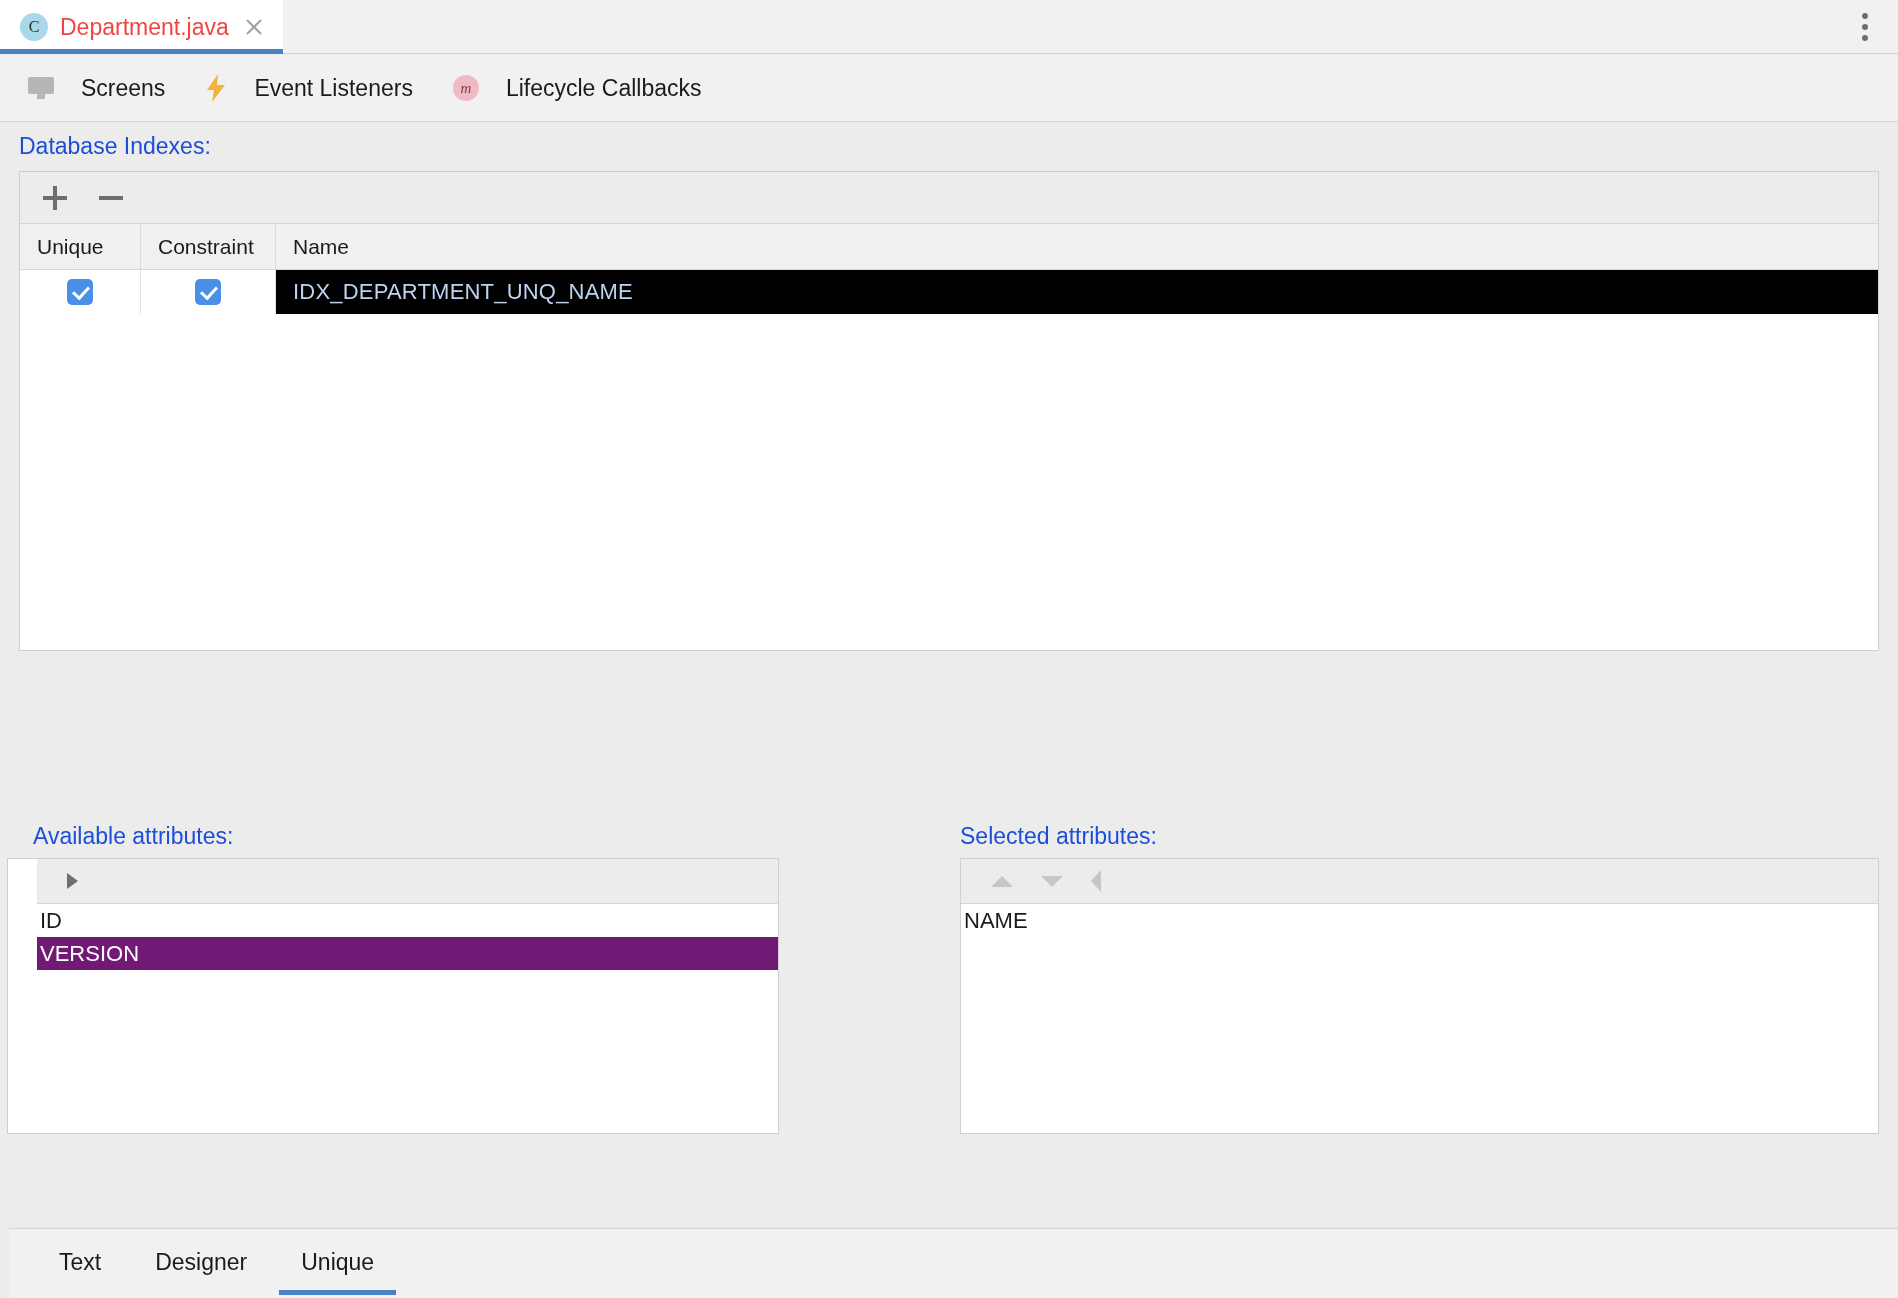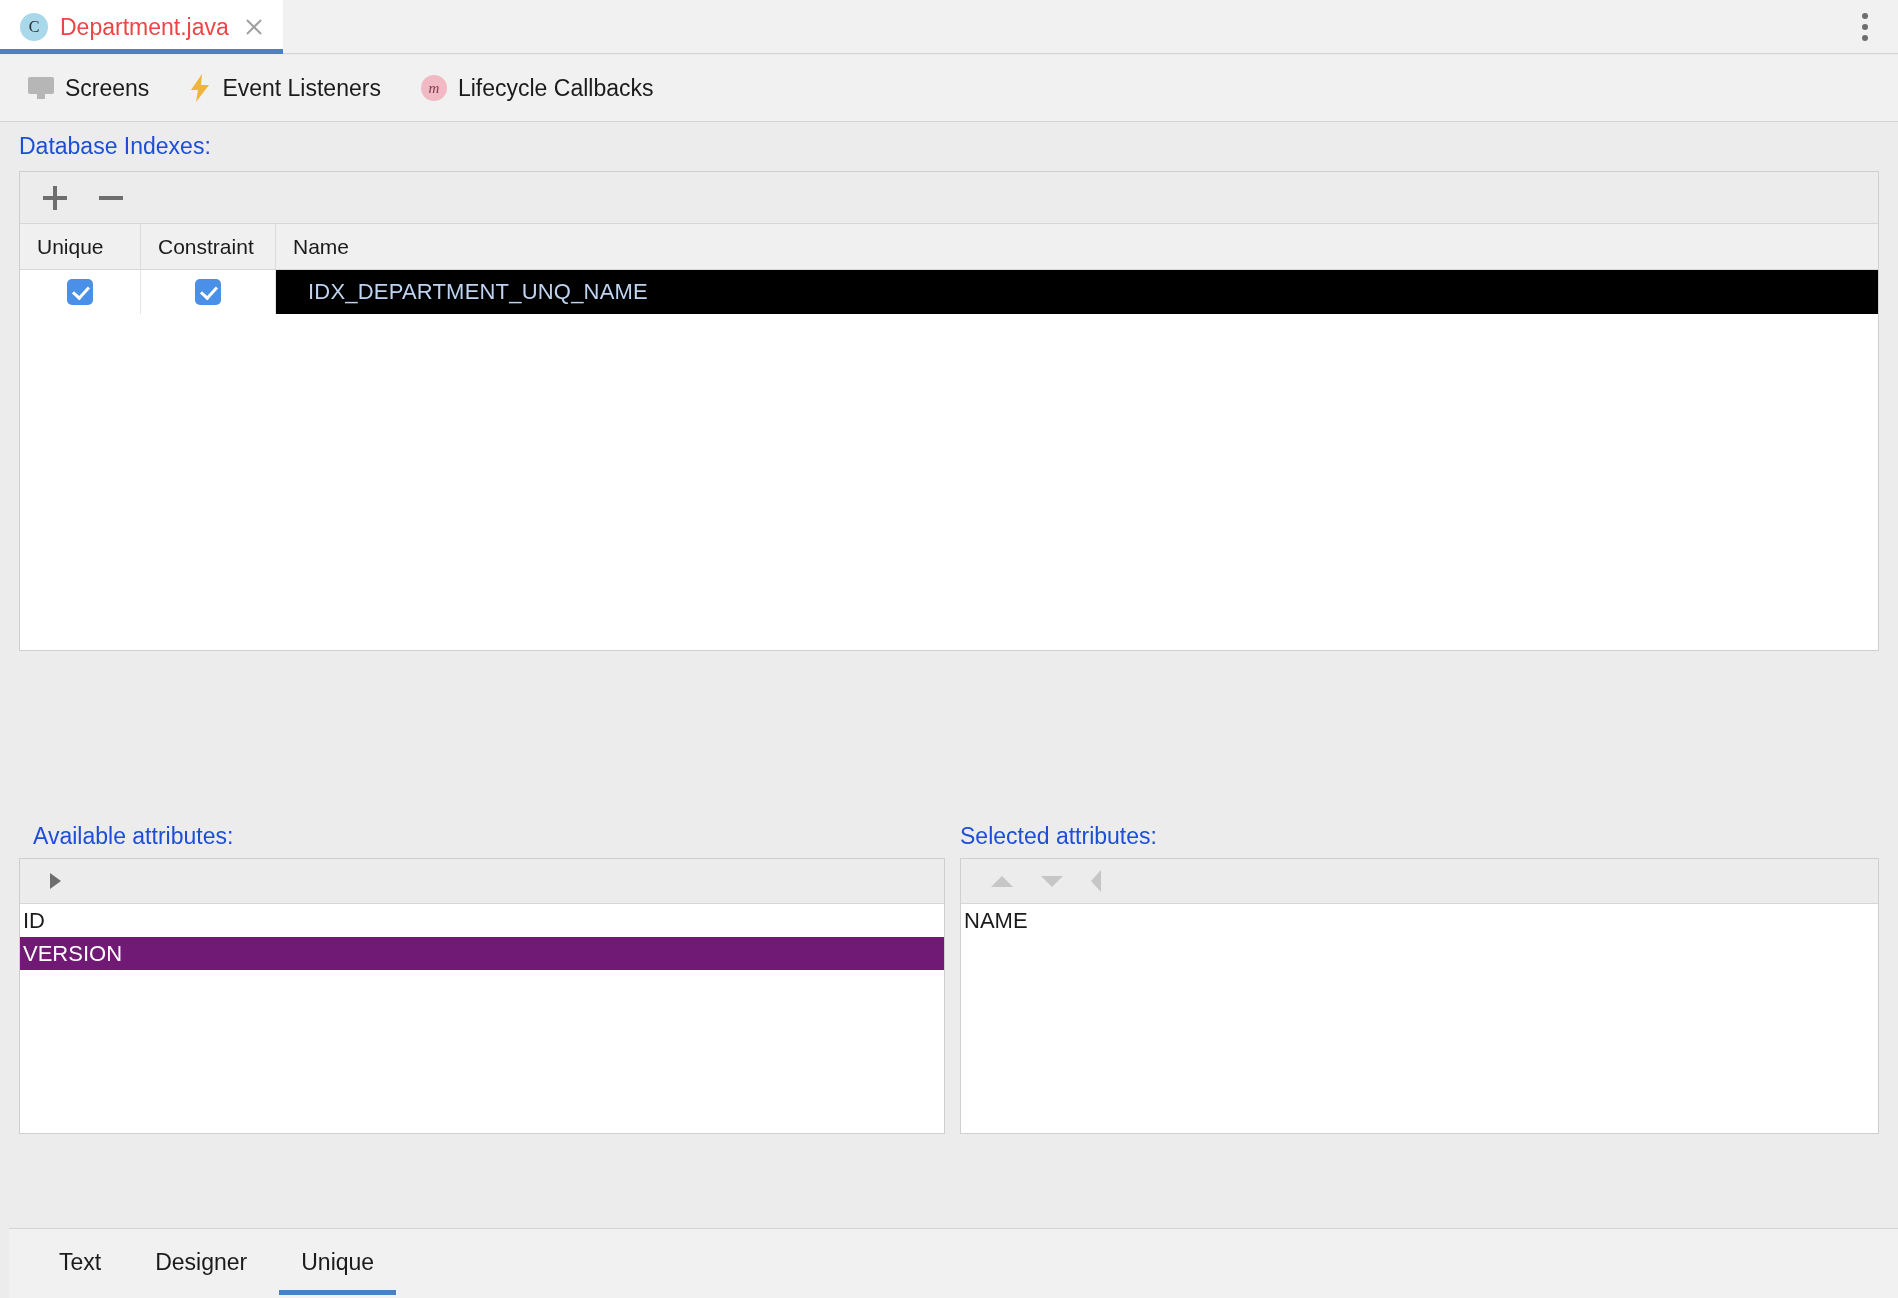--- a/index.html
+++ b/index.html
@@ -111,20 +111,21 @@
     display: flex;
     align-items: center;
     gap: 11px;
     cursor: pointer;
     height: 40px;
   }
   .nav-label {
     font-size: 23px;
     color: #1b1b1b;
     white-space: nowrap;
+    margin-left: 16px;
   }
   .ico-screens {
     width: 26px; height: 22px;
     position: relative;
     flex: 0 0 auto;
   }
   .ico-screens::before {
     content: "";
     position: absolute;
     left: 0; top: 0;
@@ -242,21 +243,21 @@
     display: flex;
     align-items: center;
     justify-content: center;
     border-right: 1px solid #e4e4e4;
     background: #ffffff;
   }
   .idx-row .cell-name {
     flex: 1;
     background: #000000;
     justify-content: flex-start;
-    padding-left: 32px;
+    padding-left: 17px;
     border-right: none;
   }
   .idx-row .cell-name span {
     font-size: 22px;
     color: #bed3f0;
     letter-spacing: 0.2px;
     white-space: nowrap;
   }
   .chk {
     width: 26px; height: 26px;
@@ -285,21 +286,21 @@
     left: 960px; top: 700px;
   }
 
   .attr-panel {
     position: absolute;
     top: 735px;
     height: 276px;
     background: #ffffff;
     border: 1px solid #cfcfcf;
   }
-  #panel-available { left: 19px;  width: 926px; }
+  #panel-available { left: 7px;  width: 772px; padding-left: 29px; }
   #panel-selected  { left: 960px; width: 919px; }
 
   .attr-toolbar {
     height: 45px;
     background: #ececec;
     border-bottom: 1px solid #d6d6d6;
     display: flex;
     align-items: center;
     padding-left: 30px;
     gap: 28px;

